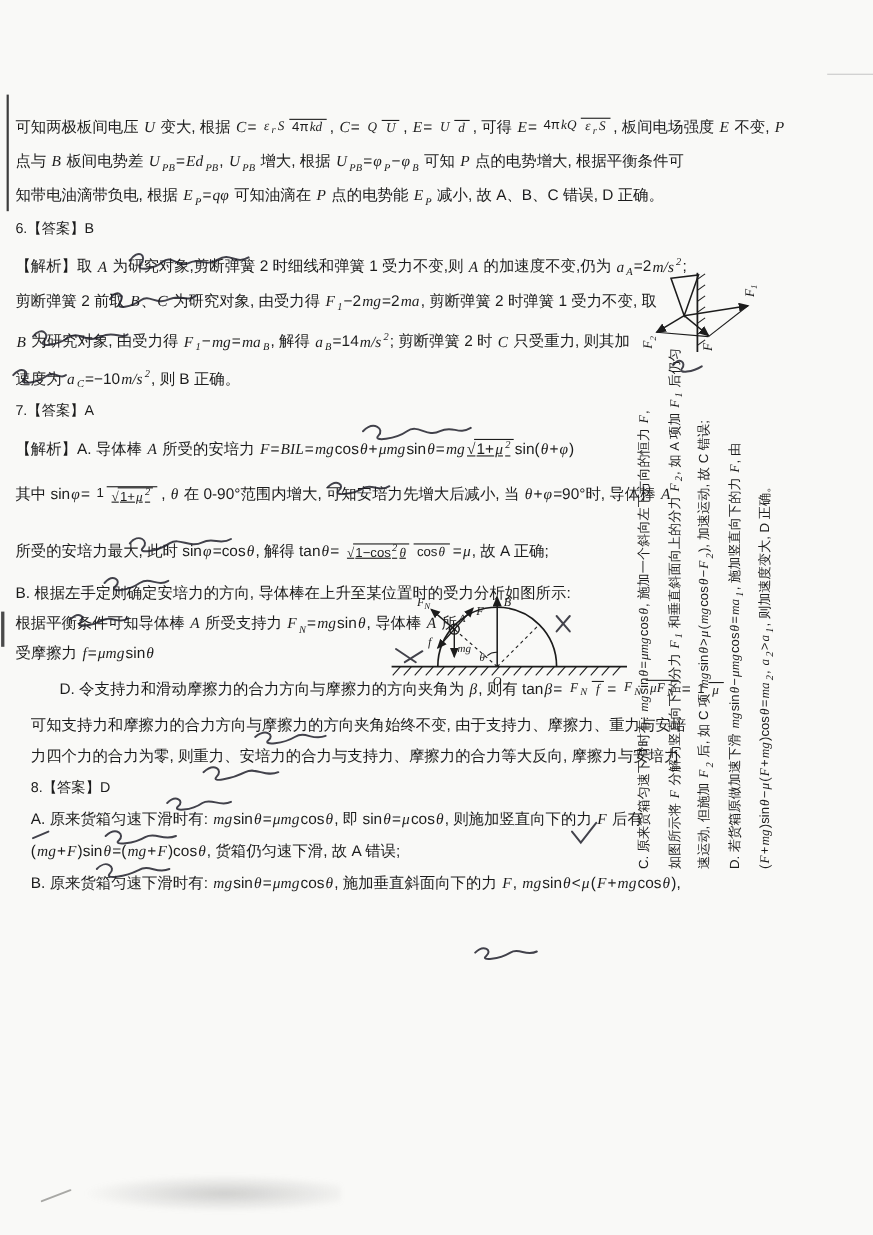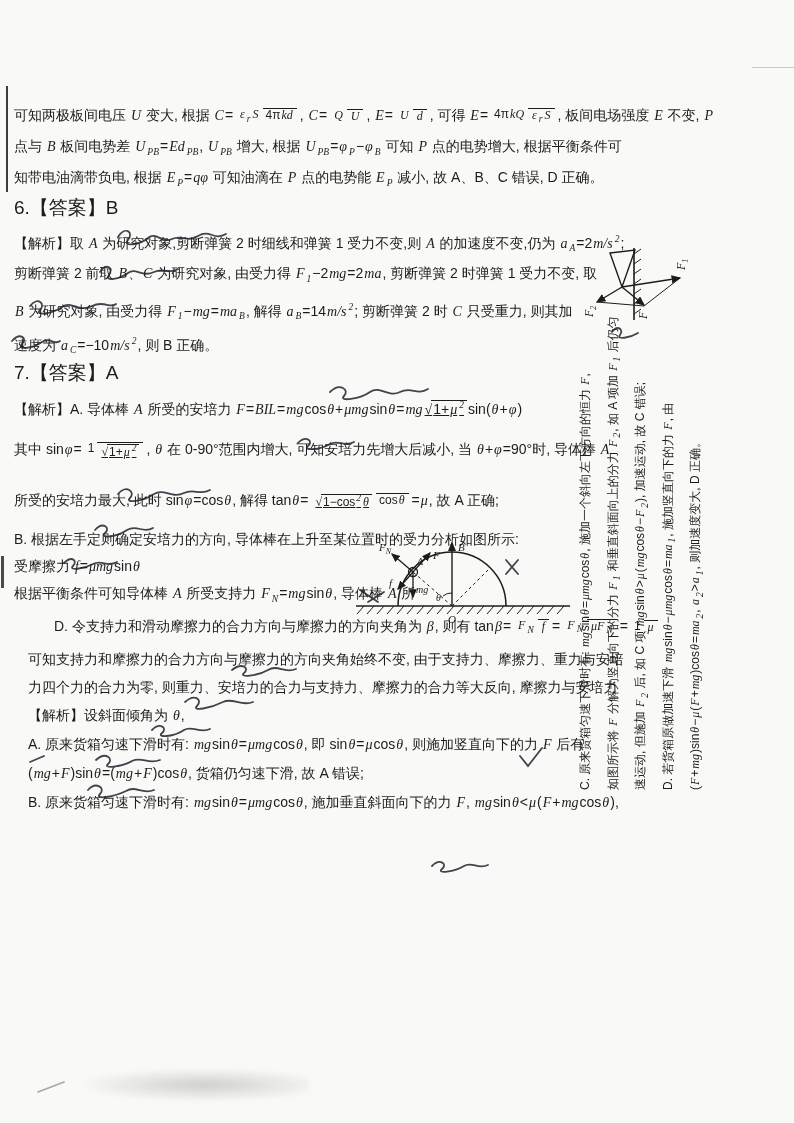--- a/index.html
+++ b/index.html
@@ -1,20 +1,20 @@
 <!DOCTYPE html>
 <html><head>
 <meta charset="utf-8">
 <style>
   html,body{margin:0;padding:0;background:#e9e9e7;}
   .page{position:relative;width:794px;height:1123px;background:#f9f9f7;overflow:hidden;
         font-family:"Liberation Sans",sans-serif;color:#1c1c1c;}
   .main{position:absolute;left:14px;top:100px;width:560px;}
   .line{white-space:nowrap;font-size:14px;color:#1c1c1c;}
-  .hline{height:29px;line-height:29px;font-size:19px;}
+  .hline{height:29px;line-height:29px;font-size:13px;}
   .sec-tail .line{height:31px;line-height:31px;}
   .sec-q6 .line{height:34px;line-height:34px;}
   .q7a .line{height:37px;line-height:37px;}
   .q7b .line{height:51px;line-height:51px;}
   .q7c .line,.q7n .line{height:27px;line-height:27px;}
   .q7d .line{height:27px;line-height:27px;}
   .q7e .line{height:38px;line-height:38px;margin-left:26px;}
   .q7f .line{height:28px;line-height:28px;}
   .sec-q8 .line{height:29px;line-height:29px;}
   .ind{padding-left:14px;}
@@ -89,42 +89,42 @@
           </span>, <span class="mv">θ</span> 在 0-90°范围内增大, 可知安培力先增大后减小, 当 <span class="mv">θ</span>+<span class="mv">φ</span>=90°时, 导体棒 <span class="mv">A</span></div>
         <div class="line">所受的安培力最大, 此时 sin<span class="mv">φ</span>=cos<span class="mv">θ</span>, 解得 tan<span class="mv">θ</span>=<span class="frac">
             <span class="num"><span class="sqrt"><span class="tick">√</span><span class="radc">1−cos<sup class="mv">2</sup><span class="mv">θ</span></span></span></span>
             <span class="den">cos<span class="mv">θ</span></span>
           </span>=<span class="mv">μ</span>, 故 A 正确;</div>
       </div>
     <div class="q7c">
         <div class="line">B. 根据左手定则确定安培力的方向, 导体棒在上升至某位置时的受力分析如图所示:</div>
       </div>
     <div class="q7n">
+        <div class="line">根据平衡条件可知导体棒 <span class="mv">A</span> 所受支持力 <span class="mv">F</span><sub class="mv">N</sub>=<span class="mv">mg</span>sin<span class="mv">θ</span>, 导体棒 <span class="mv">A</span> 所</div>
         <div class="line">受摩擦力 <span class="mv">f</span>=<span class="mv">μmg</span>sin<span class="mv">θ</span></div>
-        <div class="line">根据平衡条件可知导体棒 <span class="mv">A</span> 所受支持力 <span class="mv">F</span><sub class="mv">N</sub>=<span class="mv">mg</span>sin<span class="mv">θ</span>, 导体棒 <span class="mv">A</span> 所</div>
       </div>
     <div class="q7e ind">
         <div class="line">D. 令支持力和滑动摩擦力的合力方向与摩擦力的方向夹角为 <span class="mv">β</span>, 则有 tan<span class="mv">β</span>=<span class="frac">
             <span class="num"><span class="mv">F</span><sub class="mv">N</sub></span>
             <span class="den"><span class="mv">f</span></span>
           </span>=<span class="frac">
             <span class="num"><span class="mv">F</span><sub class="mv">N</sub></span>
             <span class="den"><span class="mv">μF</span><sub class="mv">N</sub></span>
           </span>=<span class="frac">
             <span class="num">1</span>
             <span class="den"><span class="mv">μ</span></span>
           </span></div>
       </div>
     <div class="q7f ind">
         <div class="line">可知支持力和摩擦力的合力方向与摩擦力的方向夹角始终不变, 由于支持力、摩擦力、重力与安培</div>
         <div class="line">力四个力的合力为零, 则重力、安培力的合力与支持力、摩擦力的合力等大反向, 摩擦力与安培力</div>
       </div>
 
+    <div class="hline ind">8.【答案】D</div>
     <div class="sec-q8 ind">
-        <div class="line">【解析】设斜面倾角为 <span class="mv">θ</span>,</div>
         <div class="line">A. 原来货箱匀速下滑时有: <span class="mv">mg</span>sin<span class="mv">θ</span>=<span class="mv">μmg</span>cos<span class="mv">θ</span>, 即 sin<span class="mv">θ</span>=<span class="mv">μ</span>cos<span class="mv">θ</span>, 则施加竖直向下的力 <span class="mv">F</span> 后有</div>
         <div class="line">(<span class="mv">mg</span>+<span class="mv">F</span>)sin<span class="mv">θ</span>=(<span class="mv">mg</span>+<span class="mv">F</span>)cos<span class="mv">θ</span>, 货箱仍匀速下滑, 故 A 错误;</div>
         <div class="line">B. 原来货箱匀速下滑时有: <span class="mv">mg</span>sin<span class="mv">θ</span>=<span class="mv">μmg</span>cos<span class="mv">θ</span>, 施加垂直斜面向下的力 <span class="mv">F</span>, <span class="mv">mg</span>sin<span class="mv">θ</span>&lt;<span class="mv">μ</span>(<span class="mv">F</span>+<span class="mv">mg</span>cos<span class="mv">θ</span>),</div>
       </div>
   </div>
 
   <div class="margin-notes">
       <div class="line">C. 原来货箱匀速下滑时有: <span class="mv">mg</span>sin<span class="mv">θ</span>=<span class="mv">μmg</span>cos<span class="mv">θ</span>, 施加一个斜向左下方向的恒力 <span class="mv">F</span>,</div>
       <div class="line">如图所示将 <span class="mv">F</span> 分解为竖直向下的分力 <span class="mv">F</span><sub class="mv">1</sub> 和垂直斜面向上的分力 <span class="mv">F</span><sub class="mv">2</sub>, 如 A 项加 <span class="mv">F</span><sub class="mv">1</sub> 后仍匀</div>
       <div class="line">速运动, 但施加 <span class="mv">F</span><sub class="mv">2</sub> 后, 如 C 项 <span class="mv">mg</span>sin<span class="mv">θ</span>&gt;<span class="mv">μ</span>(<span class="mv">mg</span>cos<span class="mv">θ</span>−<span class="mv">F</span><sub class="mv">2</sub>), 加速运动, 故 C 错误;</div>

